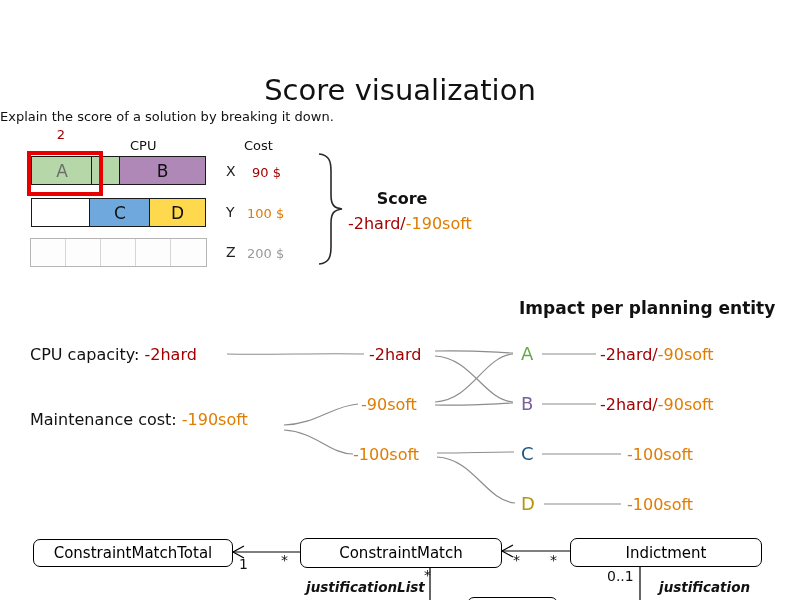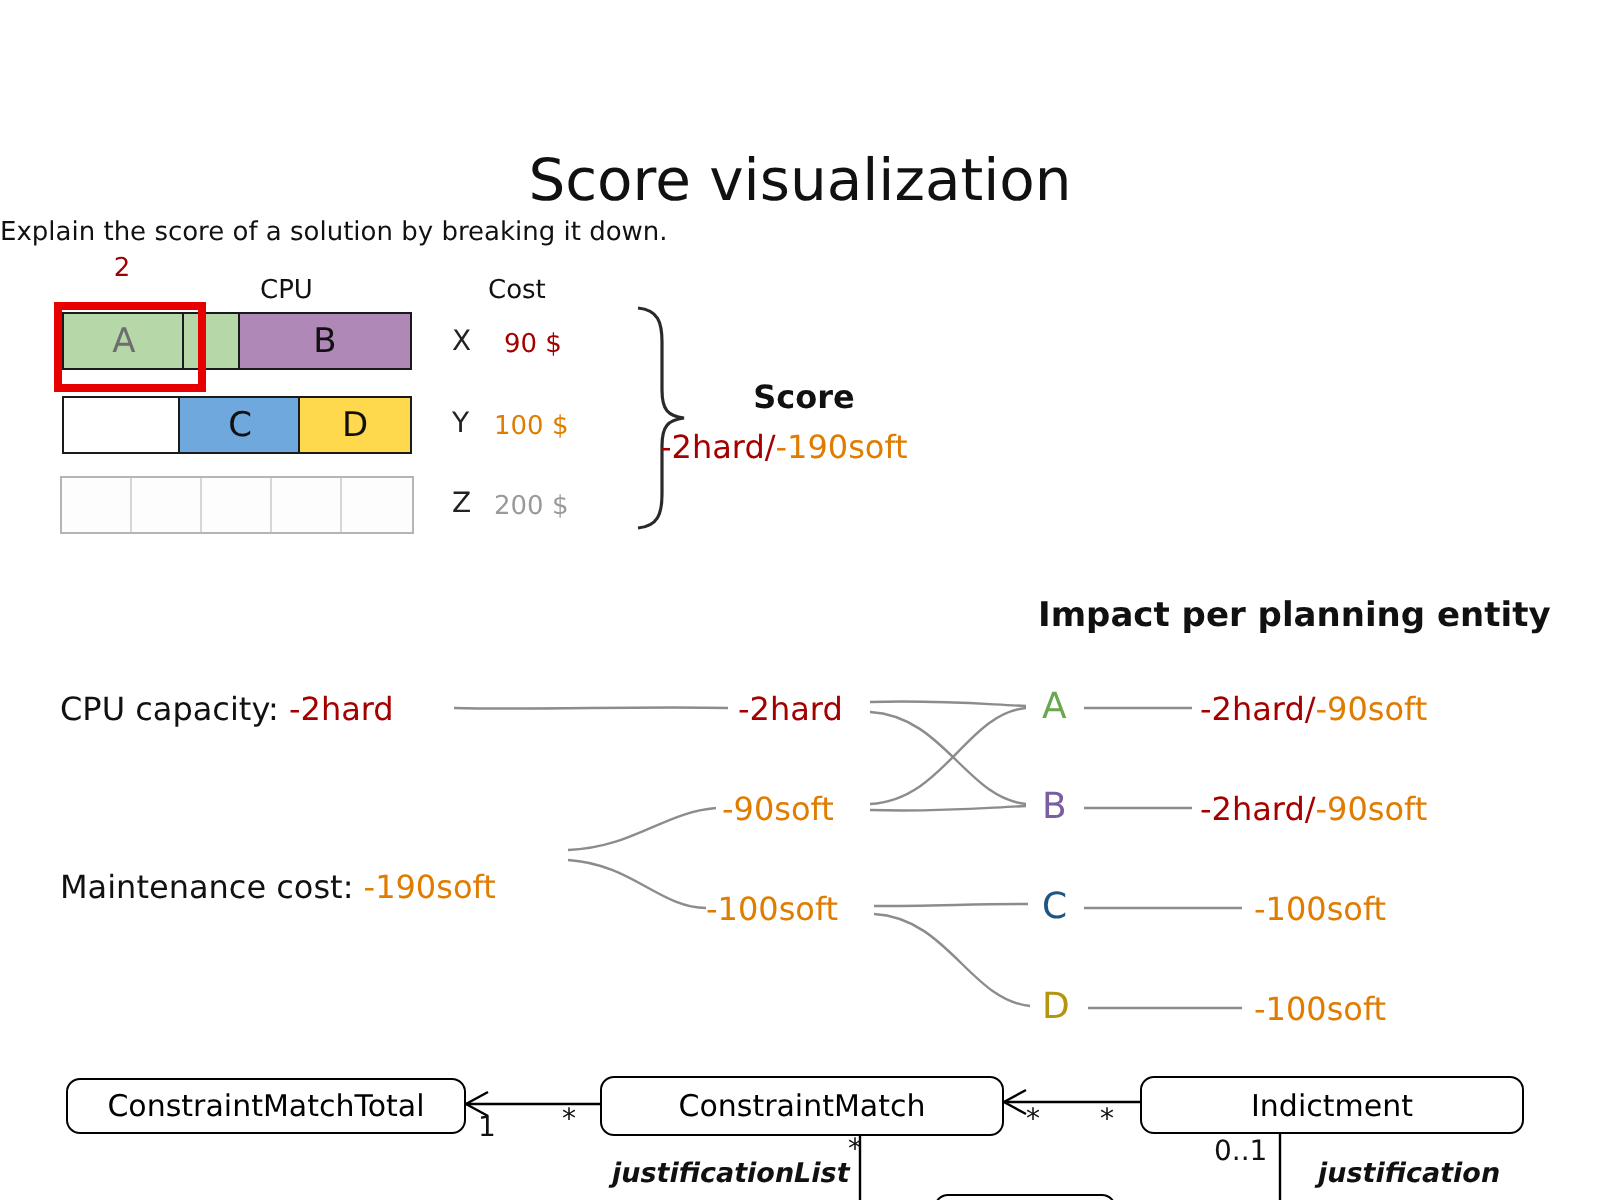--- a/index.html
+++ b/index.html
@@ -29,21 +29,21 @@
   .highlight-box { left:27px; top:103px; width:68px; height:37px; border:4px solid #e60000; background:transparent; }
 
   .zrow { left:30px; top:190px; width:175px; height:27px; border:1px solid #b5b5b5; display:grid; grid-template-columns:repeat(5,1fr); background:#fdfdfd; }
   .zcell { border-right:1px solid #d6d6d6; }
   .zcell:last-child { border-right:none; }
 
   .rowlbl { font-size:14px; color:#222; }
   .costval { font-size:13px; }
 
   .score-label { left:345px; top:141px; width:114px; text-align:center; font-weight:bold; font-size:16px; }
-  .score-value { left:330px; top:166px; font-size:16px; }
+  .score-value { left:348px; top:166px; font-size:16px; }
 
   .sect-heading { font-weight:bold; font-size:17px; }
   .crow { font-size:16px; }
   .match { font-size:16px; }
   .entity { font-size:18px; }
   .escore { font-size:16px; }
 
   .uml-box { background:#fff; border:1.5px solid #000; border-radius:7px; display:flex; align-items:center; justify-content:center; font-size:15px; color:#000; }
   .mult { font-size:14px; }
   .assoc { font-size:13.5px; font-style:italic;font-weight:bold; }
@@ -122,21 +122,21 @@
   <div class="abs costval soft" style="left:247px;top:158px">100 $</div>
   <div class="abs rowlbl muted" style="left:226px;top:196px">Z</div>
   <div class="abs costval muted" style="left:247px;top:198px">200 $</div>
 
   <div class="abs score-label">Score</div>
   <div class="abs score-value"><span class="hard">-2hard/</span><span class="soft">-190soft</span></div>
 
   <div class="abs sect-heading" style="left:519px;top:250px">Impact per planning entity</div>
 
   <div class="abs crow" style="left:30px;top:297px"><span>CPU capacity: </span><span class="hard">-2hard</span></div>
-  <div class="abs crow" style="left:30px;top:386px"><span>Maintenance cost: </span><span class="soft">-190soft</span></div>
+  <div class="abs crow" style="left:30px;top:362px"><span>Maintenance cost: </span><span class="soft">-190soft</span></div>
 
   <div class="abs match hard" style="left:369px;top:297px">-2hard</div>
   <div class="abs match soft" style="left:361px;top:347px">-90soft</div>
   <div class="abs match soft" style="left:353px;top:397px">-100soft</div>
 
   <div class="abs entity" style="left:521px;top:295px;color:#6aa84f">A</div>
   <div class="abs entity" style="left:521px;top:345px;color:#7a5fa0">B</div>
   <div class="abs entity" style="left:521px;top:395px;color:#1f5582">C</div>
   <div class="abs entity" style="left:521px;top:445px;color:#b5950f">D</div>
 

